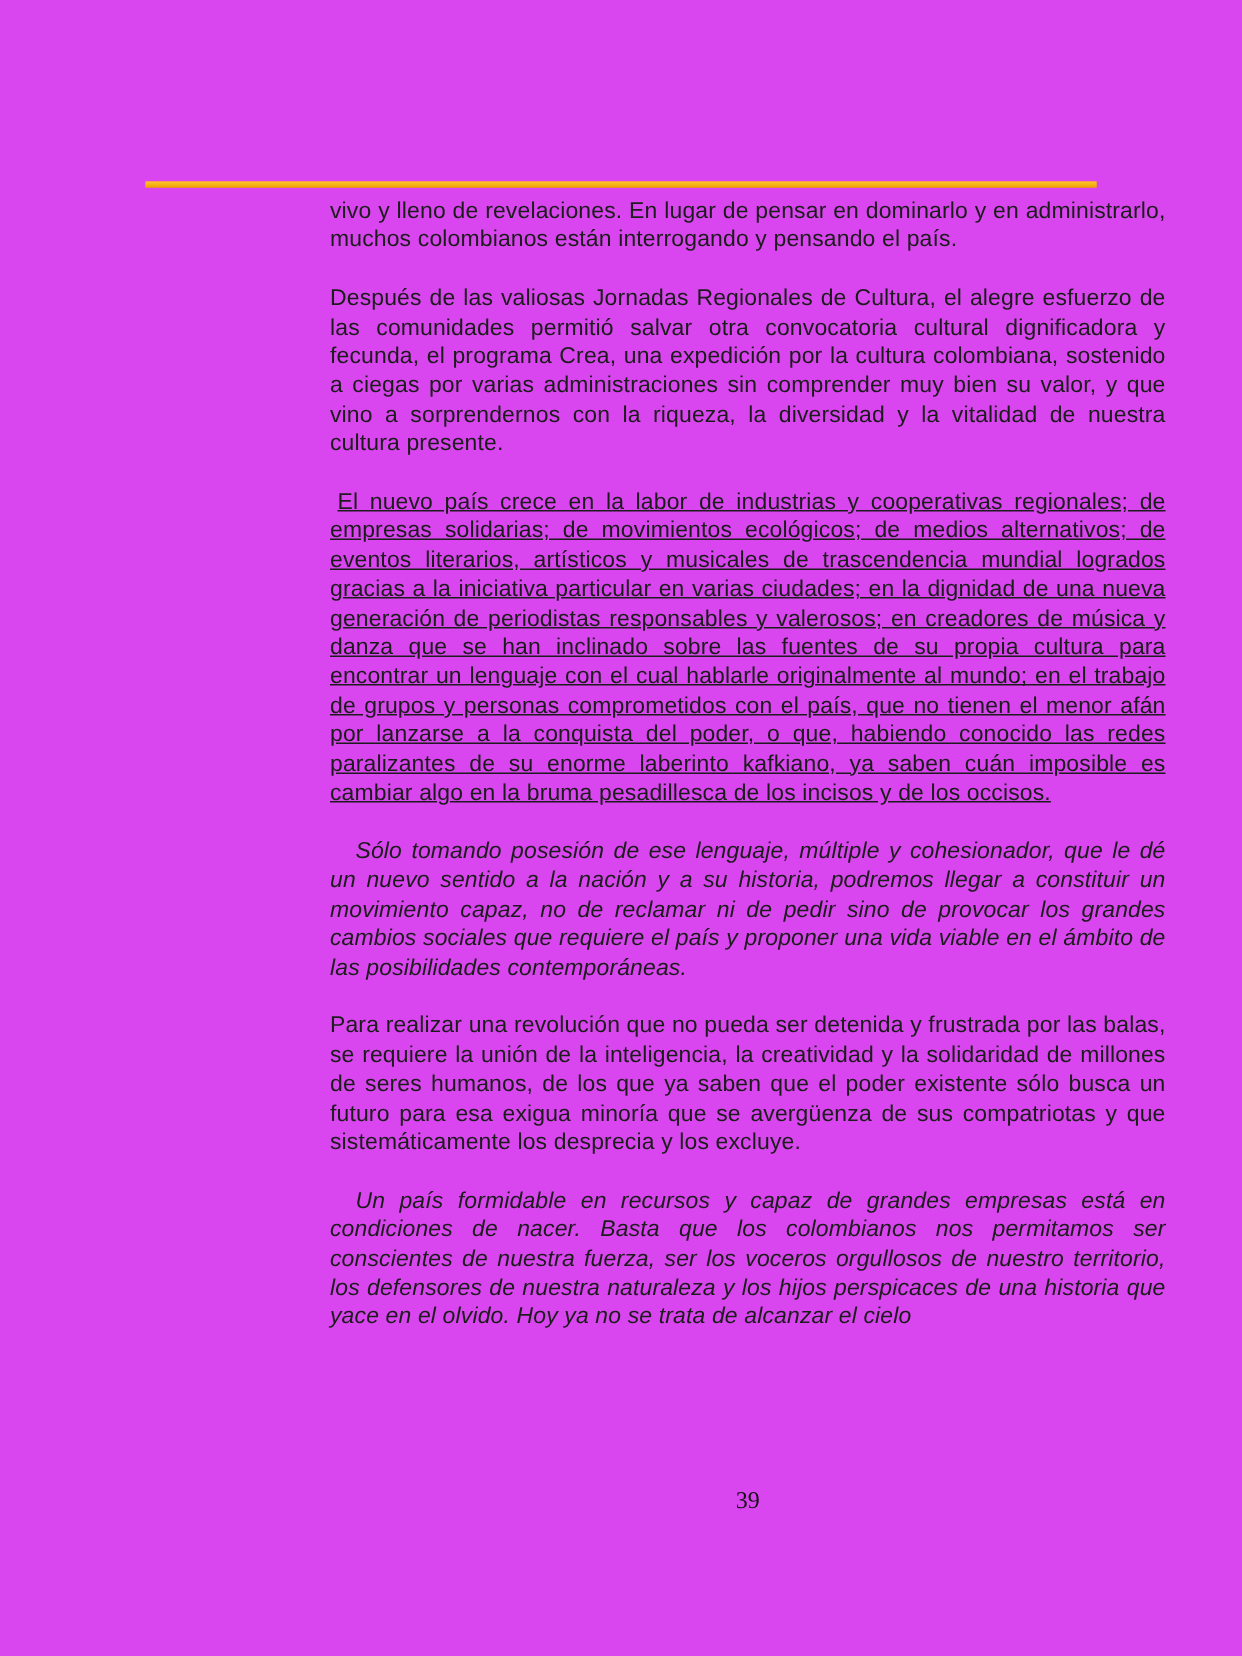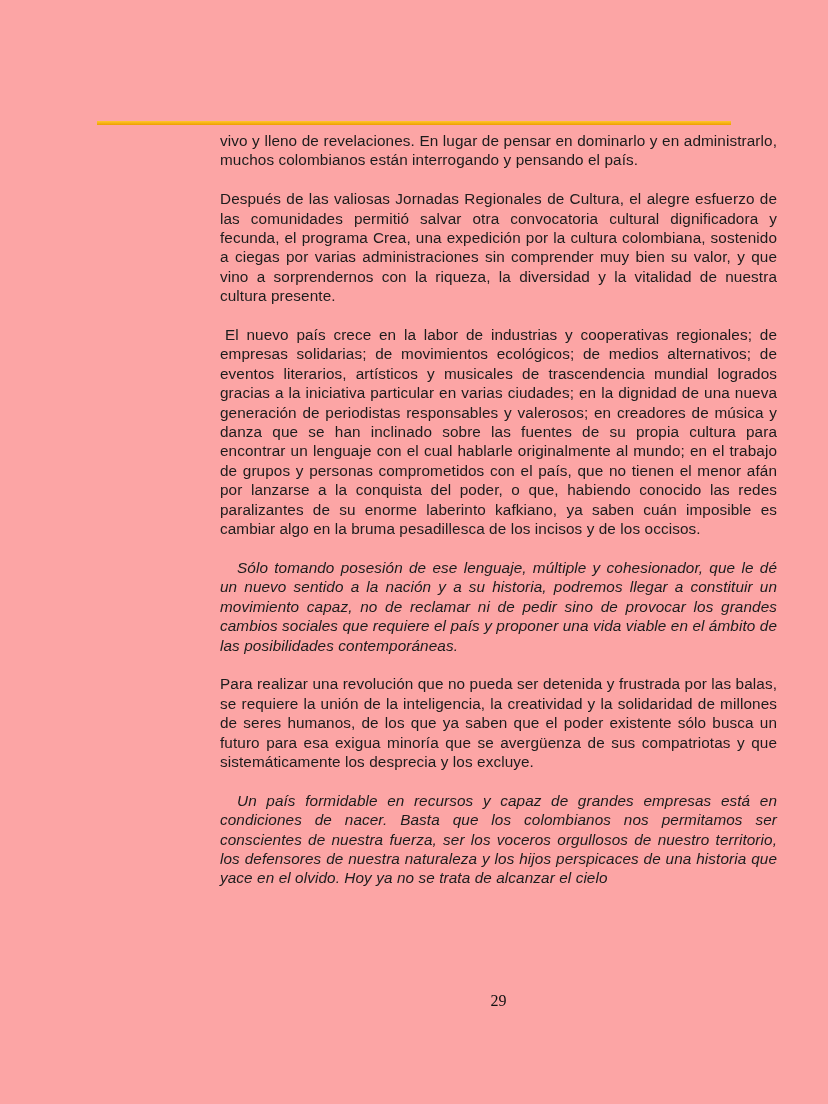--- a/index.html
+++ b/index.html
@@ -10,21 +10,21 @@
     width: 828px;
     height: 1104px;
     background: #ffffff;
     position: relative;
     font-family: "Liberation Sans", sans-serif;
     overflow: hidden;
   }
   .page {
     position: absolute;
     inset: 0;
-    background: #fca5a5;
+    background: #d946ef;
   }
   .top-rule {
     position: absolute;
     left: 97px;
     top: 121px;
     width: 634px;
     height: 4px;
     background: linear-gradient(to bottom, #ffc62e 0%, #eda000 100%);
   }
   .text-block {
@@ -40,20 +40,21 @@
   }
   .text-block p {
     margin: 0 0 19.4px 0;
   }
   .text-block p.indent {
     text-indent: 17px;
     font-style: italic;
   }
   .text-block p.indent-sm {
     text-indent: 5px;
+    text-decoration: underline;
   }
   .page-number {
     position: absolute;
     left: 220px;
     width: 557px;
     top: 992px;
     text-align: center;
     font-family: "Liberation Serif", serif;
     font-size: 16px;
     color: #111111;
@@ -68,15 +69,15 @@
 
   <div class="text-block">
     <p>vivo y lleno de revelaciones. En lugar de pensar en dominarlo y en administrarlo, muchos colombianos están interrogando y pensando el país.</p>
     <p>Después de las valiosas Jornadas Regionales de Cultura, el alegre esfuerzo de las comunidades permitió salvar otra convocatoria cultural dignificadora y fecunda, el programa Crea, una expedición por la cultura colombiana, sostenido a ciegas por varias administraciones sin comprender muy bien su valor, y que vino a sorprendernos con la riqueza, la diversidad y la vitalidad de nuestra cultura presente.</p>
     <p class="indent-sm">El nuevo país crece en la labor de industrias y cooperativas regionales; de empresas solidarias; de movimientos ecológicos; de medios alternativos; de eventos literarios, artísticos y musicales de trascendencia mundial logrados gracias a la iniciativa particular en varias ciudades; en la dignidad de una nueva generación de periodistas responsables y valerosos; en creadores de música y danza que se han inclinado sobre las fuentes de su propia cultura para encontrar un lenguaje con el cual hablarle originalmente al mundo; en el trabajo de grupos y personas comprometidos con el país, que no tienen el menor afán por lanzarse a la conquista del poder, o que, habiendo conocido las redes paralizantes de su enorme laberinto kafkiano, ya saben cuán imposible es cambiar algo en la bruma pesadillesca de los incisos y de los occisos.</p>
     <p class="indent">Sólo tomando posesión de ese lenguaje, múltiple y cohesionador, que le dé un nuevo sentido a la nación y a su historia, podremos llegar a constituir un movimiento capaz, no de reclamar ni de pedir sino de provocar los grandes cambios sociales que requiere el país y proponer una vida viable en el ámbito de las posibilidades contemporáneas.</p>
     <p>Para realizar una revolución que no pueda ser detenida y frustrada por las balas, se requiere la unión de la inteligencia, la creatividad y la solidaridad de millones de seres humanos, de los que ya saben que el poder existente sólo busca un futuro para esa exigua minoría que se avergüenza de sus compatriotas y que sistemáticamente los desprecia y los excluye.</p>
     <p class="indent">Un país formidable en recursos y capaz de grandes empresas está en condiciones de nacer. Basta que los colombianos nos permitamos ser conscientes de nuestra fuerza, ser los voceros orgullosos de nuestro territorio, los defensores de nuestra naturaleza y los hijos perspicaces de una historia que yace en el olvido. Hoy ya no se trata de alcanzar el cielo</p>
   </div>
 
-  <div class="page-number">29</div>
+  <div class="page-number">39</div>
 
 </div>
 
 </body></html>

